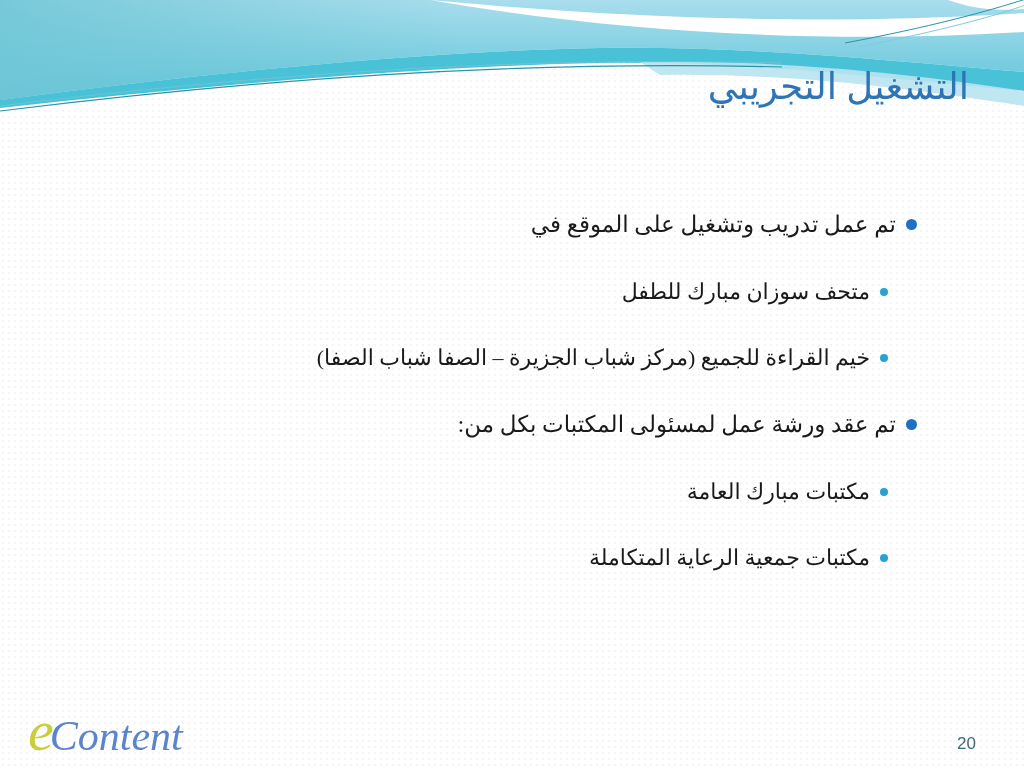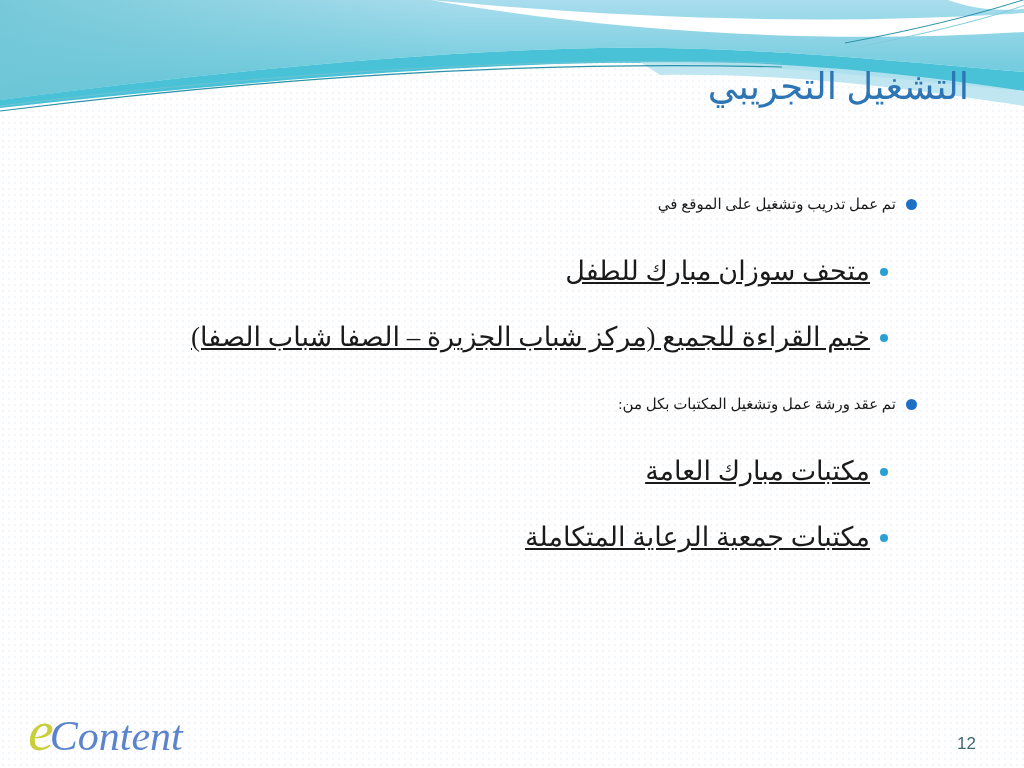--- a/index.html
+++ b/index.html
@@ -43,22 +43,22 @@
     direction: rtl;
   }
   .bullet-row {
     display: flex;
     flex-direction: row; 
     align-items: flex-start;
     column-gap: 10px;
     margin-bottom: 39px;
     color: #1a1a1a;
   }
-  .bullet-row.l1 { font-size: 15px; line-height: 29px; }
-  .bullet-row.l2 { font-size: 27px; line-height: 27px; margin-right: 29px; text-decoration: underline; }
+  .bullet-row.l1 { font-size: 23px; line-height: 29px; margin-top: 20px; }
+  .bullet-row.l2 { font-size: 22px; line-height: 27px; margin-right: 29px; }
   .dot {
     flex: 0 0 auto;
     border-radius: 50%;
   }
   .l1 .dot { width: 11px; height: 11px; background: #1f6fc5; margin-top: 9px; }
   .l2 .dot { width: 8px;  height: 8px;  background: #2ba0d4; margin-top: 10px; }
   .bullet-text { white-space: nowrap; }
 
   .logo {
     position: absolute;
@@ -138,34 +138,34 @@
       <span class="bullet-text">متحف سوزان مبارك للطفل</span>
     </div>
 
     <div class="bullet-row l2">
       <span class="dot"></span>
       <span class="bullet-text">خيم القراءة للجميع (مركز شباب الجزيرة – الصفا شباب الصفا)</span>
     </div>
 
     <div class="bullet-row l1">
       <span class="dot"></span>
-      <span class="bullet-text">تم عقد ورشة عمل وتشغيل المكتبات بكل من:</span>
+      <span class="bullet-text">تم عقد ورشة عمل لمسئولى المكتبات بكل من:</span>
     </div>
 
     <div class="bullet-row l2">
       <span class="dot"></span>
       <span class="bullet-text">مكتبات مبارك العامة</span>
     </div>
 
     <div class="bullet-row l2">
       <span class="dot"></span>
       <span class="bullet-text">مكتبات جمعية الرعاية المتكاملة</span>
     </div>
 
   </div>
 
   <div class="logo">
     <span class="logo-e">e</span><span class="logo-rest">Content</span>
   </div>
 
-  <div class="page-number">12</div>
+  <div class="page-number">20</div>
 
 </div>
 
 </body></html>

